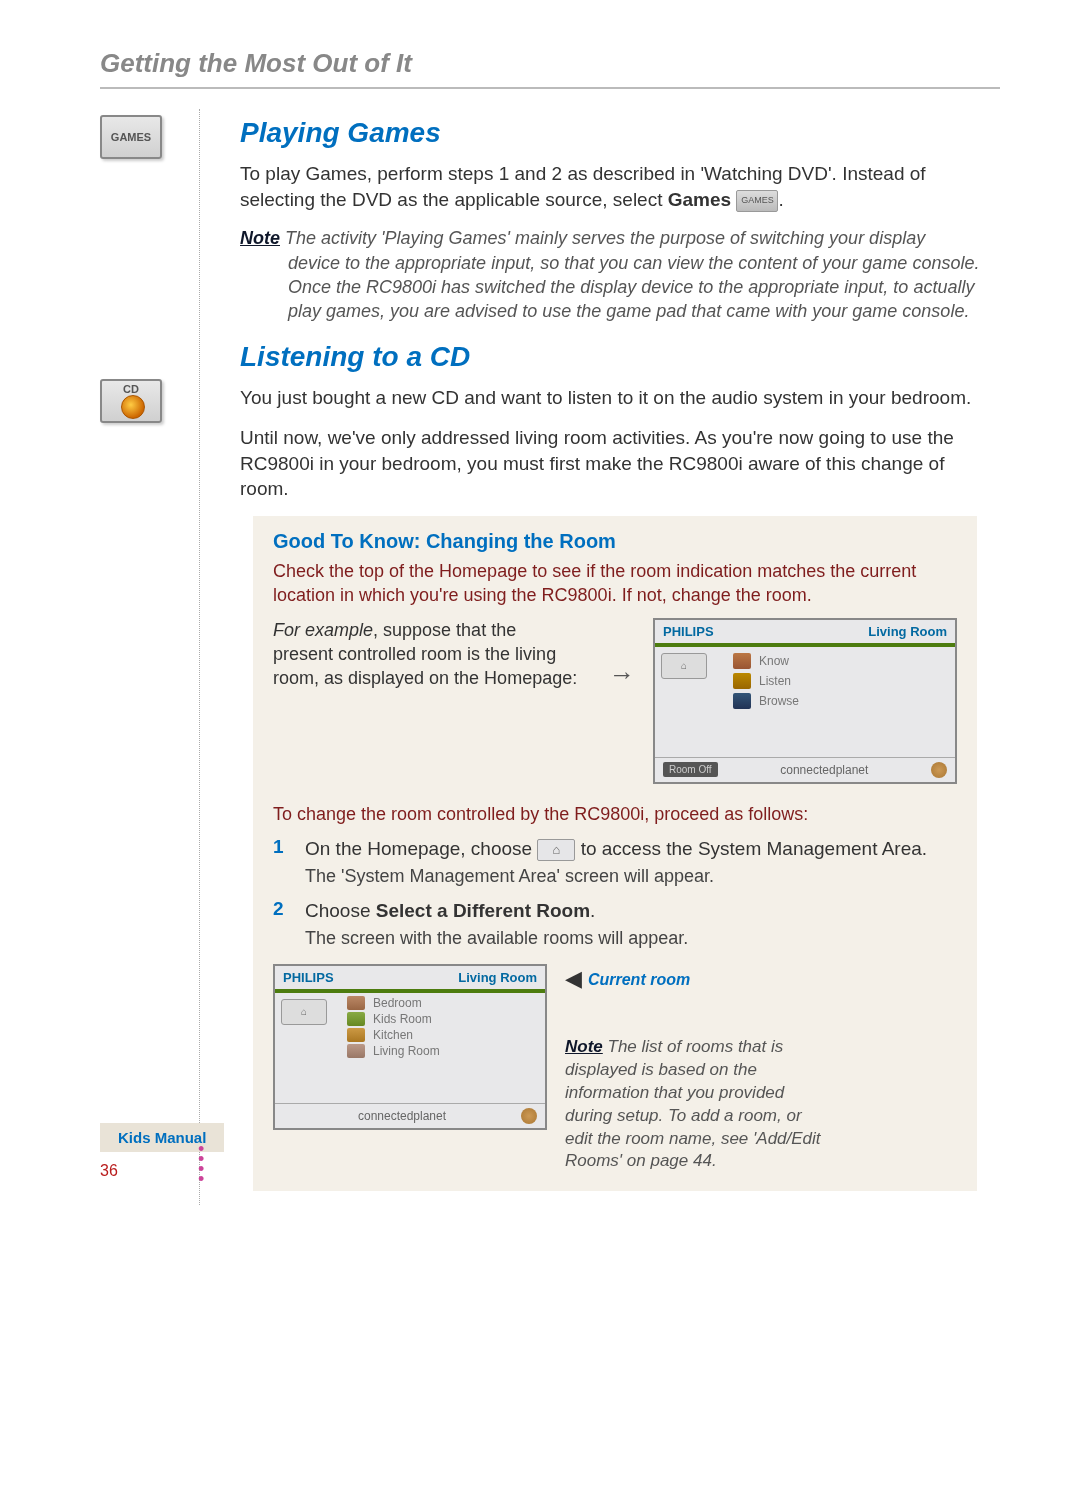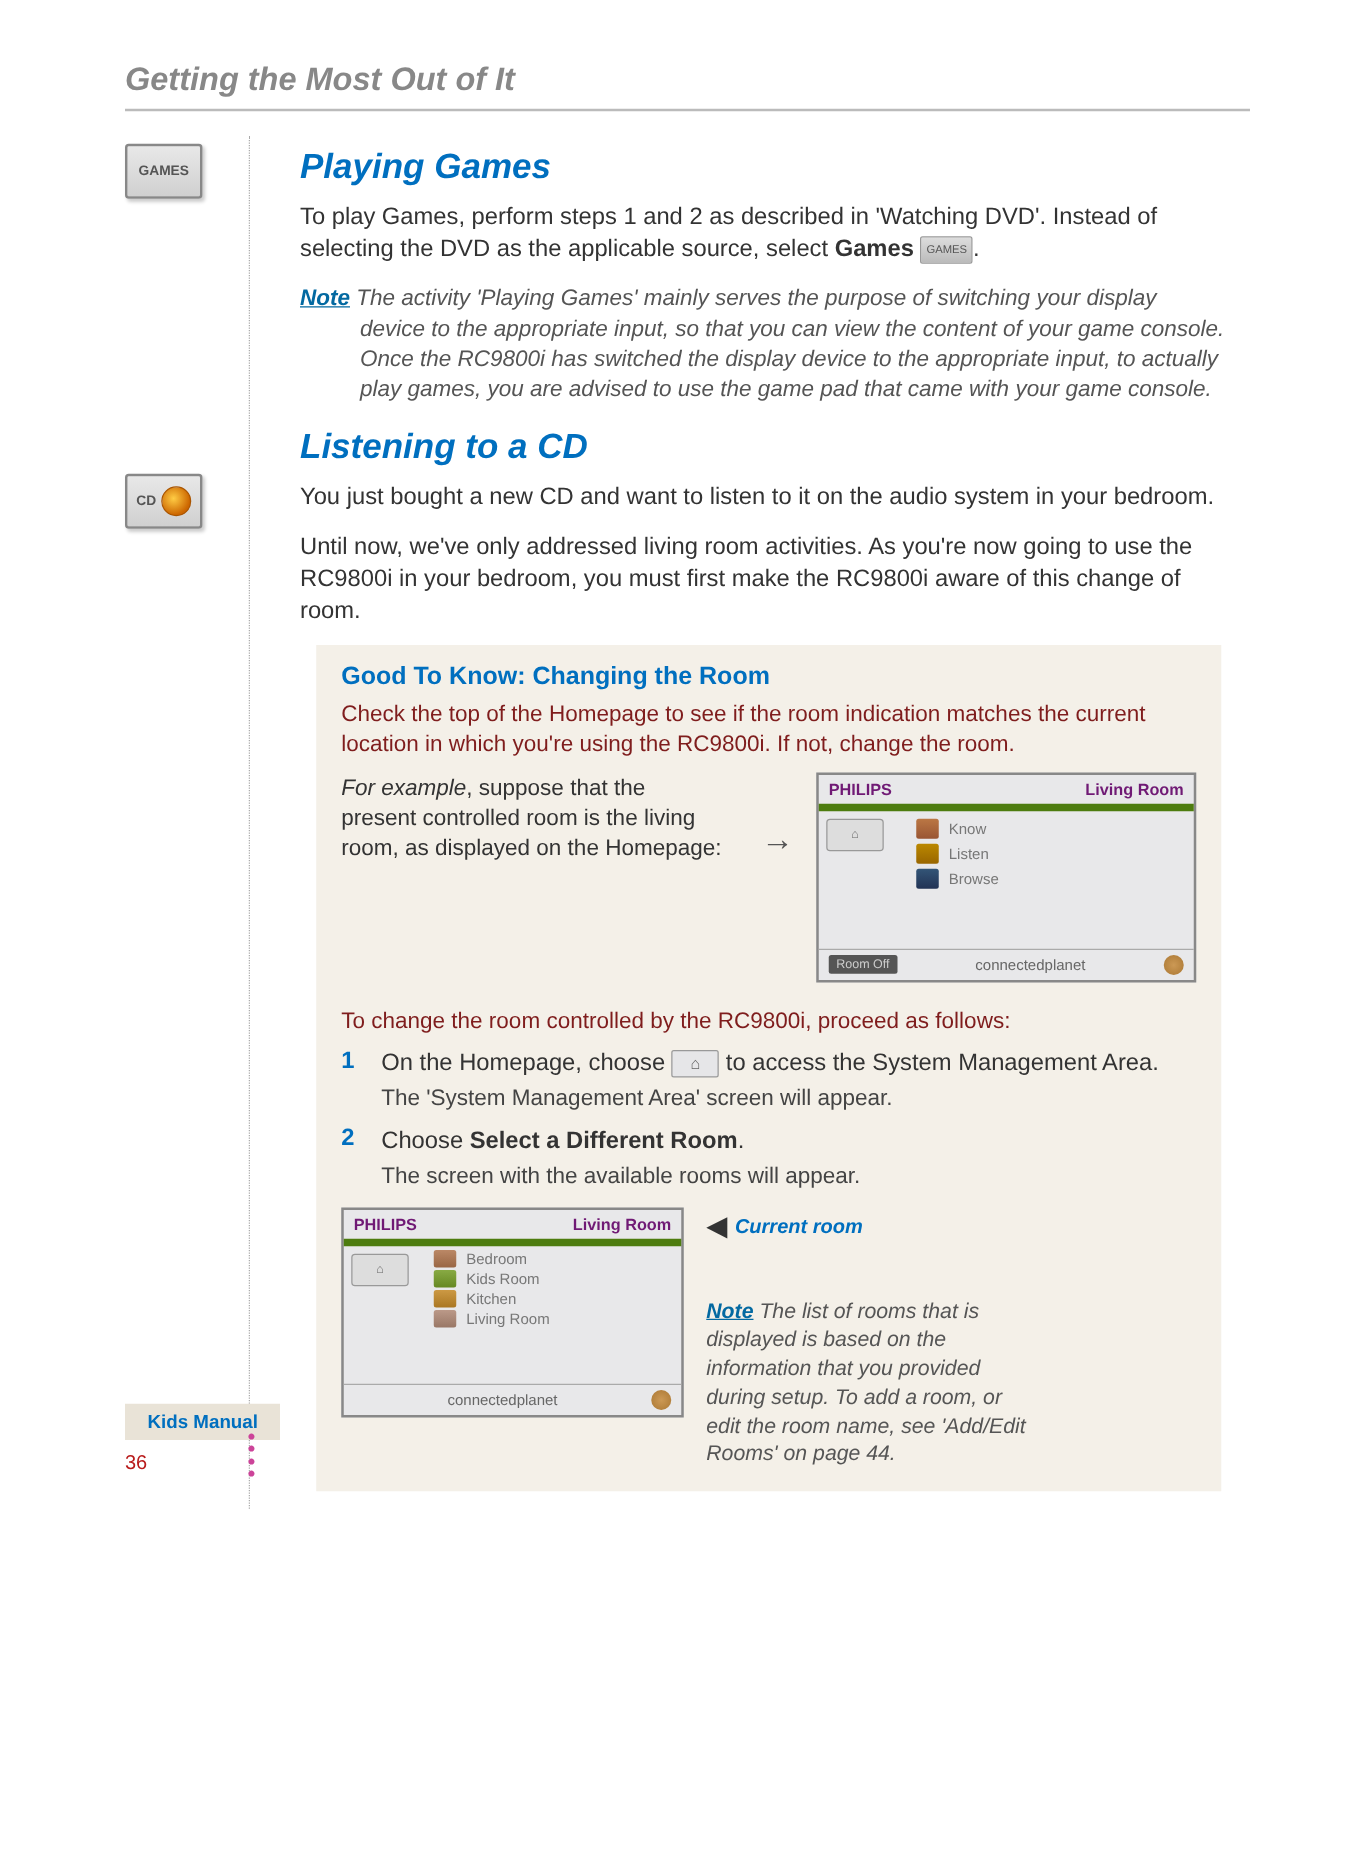--- a/index.html
+++ b/index.html
@@ -63,21 +63,21 @@
     margin: 0 0 14px 0;
     color: #333;
   }
   .note-block {
     margin: 8px 0 18px 0;
   }
   .note-label {
     font-weight: bold;
     font-style: italic;
     text-decoration: underline;
-    color: #0369a1;
+    color: #0f172a;
   }
   .note-text {
     font-style: italic;
     color: #555;
     font-size: 18px;
     line-height: 1.35;
   }
   .note-indent {
     padding-left: 48px;
     display: block;
@@ -124,23 +124,23 @@
     border: 2px solid #888;
     background: #e8e8ea;
     font-size: 11px;
     color: #666;
   }
   .device-header {
     display: flex;
     justify-content: space-between;
     padding: 4px 8px;
     font-weight: bold;
-    color: #701a75;
+    color: #0369a1;
     font-size: 13px;
-    border-bottom: 6px solid #4d7c0f;
+    border-bottom: 4px solid #4d7c0f;
   }
   .device-body {
     display: flex;
     min-height: 110px;
   }
   .device-left {
     width: 60px;
     padding: 6px;
   }
   .device-home-btn {
@@ -357,21 +357,21 @@
   <hr class="hr-line">
 
   <div class="two-col">
     <div class="left-col">
       <div class="vline"></div>
 
       <div class="margin-icon" style="margin-top:6px;">
         <span>GAMES</span>
       </div>
 
-      <div class="margin-icon" style="margin-top:220px;">
+      <div class="margin-icon" style="margin-top:220px;flex-direction:column;">
         <span>CD</span>
         <span class="cd-disc"></span>
       </div>
     </div>
 
     <div class="right-col">
 
       <div class="section-heading">Playing Games</div>
       <p class="body-text">
         <span>To play Games, perform steps 1 and 2 as described in 'Watching DVD'. Instead of selecting the DVD as the applicable source, select </span>

